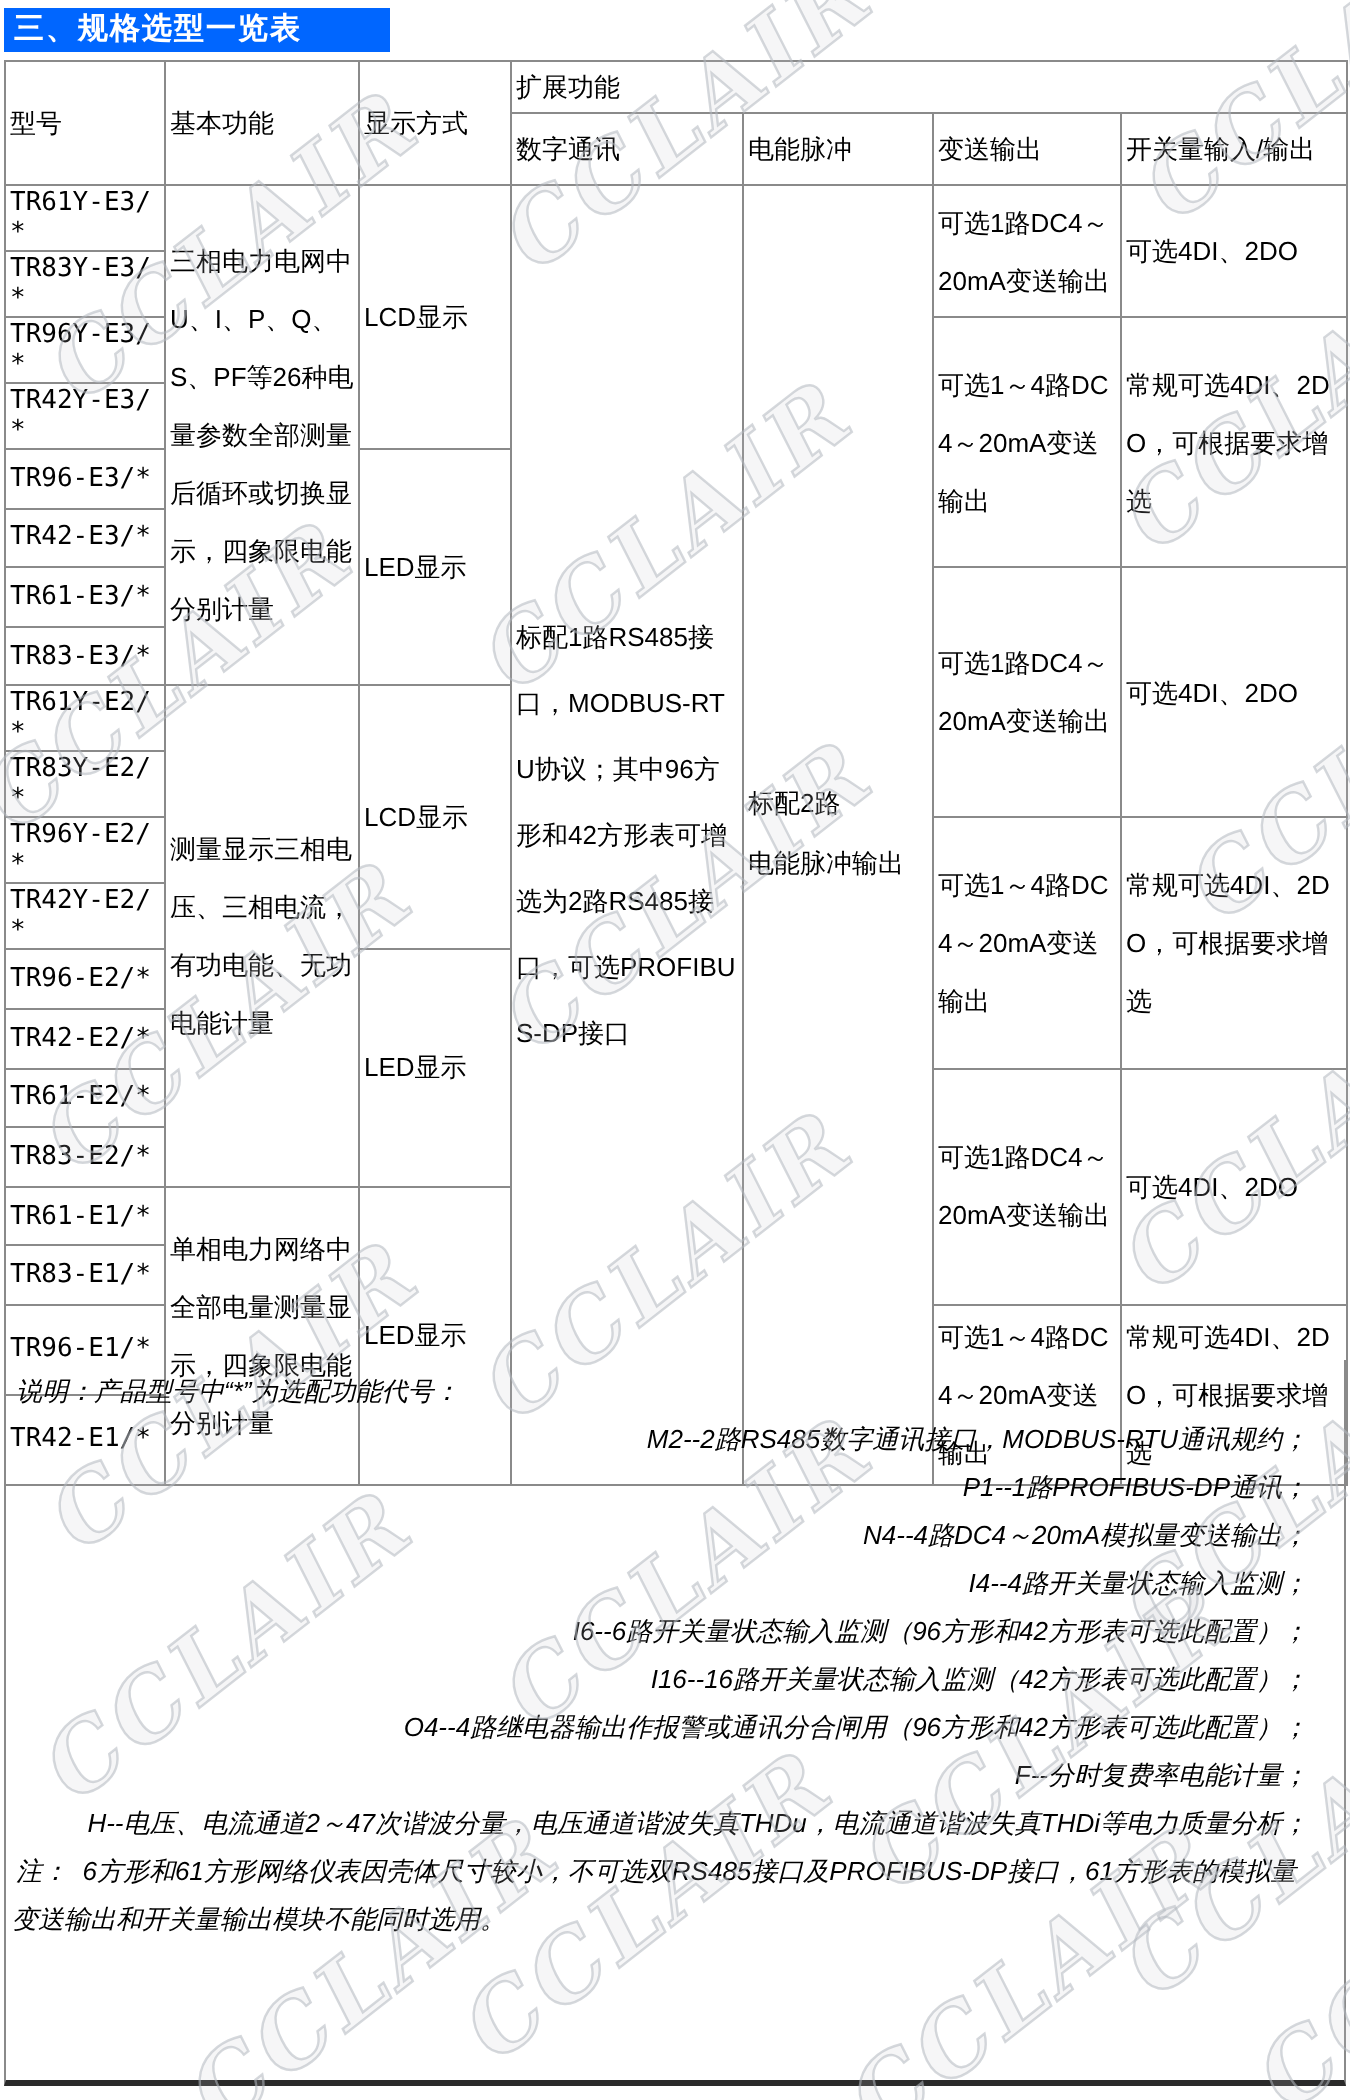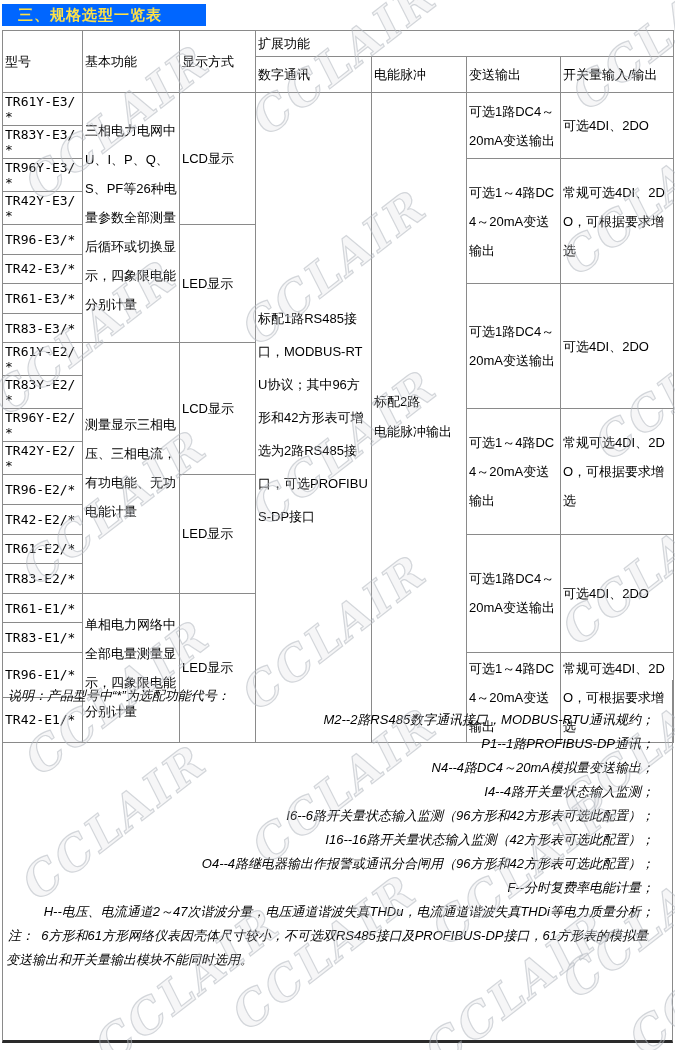--- a/index.html
+++ b/index.html
@@ -1,22 +1,22 @@
 <!DOCTYPE html>
 <html><head>
 <meta charset="utf-8">
 <style>
   html,body { margin:0; padding:0; background:#ffffff; }
   body { font-family:"Liberation Sans","DejaVu Sans",sans-serif; color:#000; }
   .page { position:relative; width:675px; height:1050px; background:#fff; overflow:hidden; }
 
   .title-bar {
     position:absolute; left:2px; top:4px; width:188px; height:22px;
-    background:#0066FF; color:#fde047; font-weight:bold; font-size:15px;
-    line-height:22px; padding-left:16px; letter-spacing:1px;
+    background:#0066FF; color:#ffffff; font-weight:bold; font-size:15px;
+    line-height:22px; padding-left:5px; letter-spacing:1px;
   }
 
   table.spec-table {
     position:absolute; left:2px; top:30px; width:671px;
     border-collapse:collapse; table-layout:fixed;
   }
   .spec-table th, .spec-table td {
     border:1px solid #8a8a8a; font-size:13px; font-weight:normal;
     text-align:left; vertical-align:middle; padding:1px 2px;
     word-break:break-all; overflow:hidden; background:transparent;

